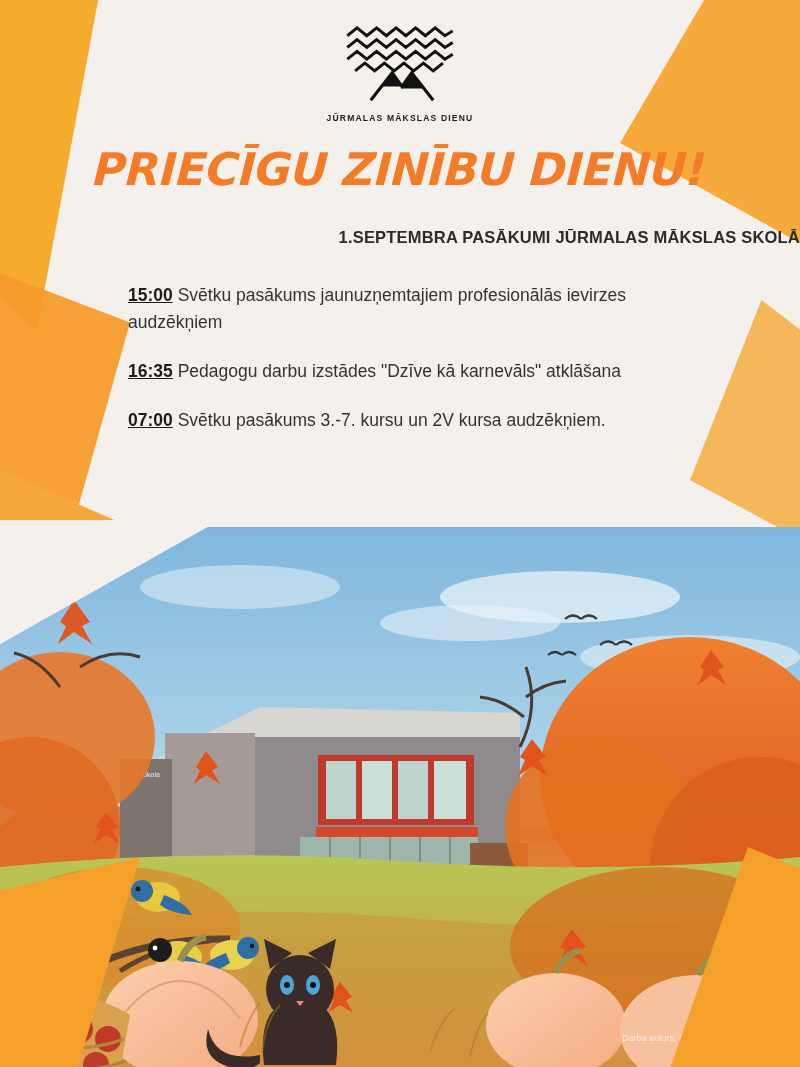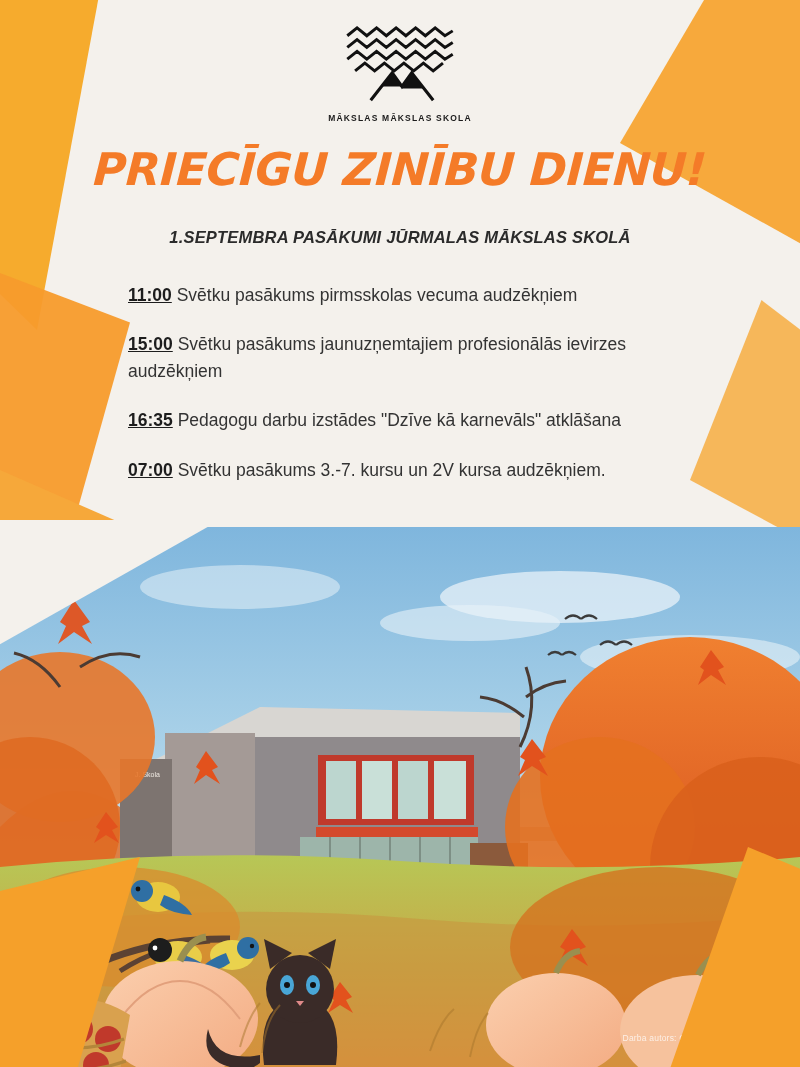--- a/index.html
+++ b/index.html
@@ -116,27 +116,26 @@
     color: #f47b28;
     font-family: "DejaVu Sans", sans-serif;
     font-style: italic;
     z-index: 8;
     transform: skewX(-3deg);
   }
   .subhead {
     position: absolute;
     top: 228px;
     left: 0; right: 0;
-    text-align: center;
+    text-align: right;
     font-size: 16.5px;
     font-weight: bold;
     color: #2b2b2b;
     letter-spacing: .2px;
     z-index: 8;
-    font-style: italic;
   }
 
   
   .schedule {
     position: absolute;
     top: 282px;
     left: 128px;
     width: 580px;
     z-index: 8;
   }
@@ -194,31 +193,27 @@
         <polyline points="14,46 24,38 34,46 44,38 54,46 64,38 74,46 84,38 94,46 104,38"></polyline>
       </g>
       <g fill="none" stroke="#111" stroke-width="3.2" stroke-linejoin="miter">
         <polyline points="30,76 52,48 62,62 72,48 94,76"></polyline>
       </g>
       <g fill="#111">
         <polygon points="52,48 62,62 42,62"></polygon>
         <polygon points="72,48 84,64 62,64"></polygon>
       </g>
     </svg>
-    <div class="logo-text">MĀKSLAS MĀKSLAS SKOLA</div>
+    <div class="logo-text">JŪRMALAS MĀKSLAS DIENU</div>
   </div>
 
   <div class="headline">PRIECĪGU ZINĪBU DIENU!</div>
   <div class="subhead">1.SEPTEMBRA PASĀKUMI JŪRMALAS MĀKSLAS SKOLĀ</div>
 
   <div class="schedule">
-    <div class="sched-row">
-      <span class="sched-time">11:00</span>
-      <span class="sched-desc">Svētku pasākums pirmsskolas vecuma audzēkņiem</span>
-    </div>
     <div class="sched-row">
       <span class="sched-time">15:00</span>
       <span class="sched-desc">Svētku pasākums jaunuzņemtajiem profesionālās ievirzes audzēkņiem</span>
     </div>
     <div class="sched-row">
       <span class="sched-time">16:35</span>
       <span class="sched-desc">Pedagogu darbu izstādes "Dzīve kā karnevāls" atklāšana</span>
     </div>
     <div class="sched-row">
       <span class="sched-time">07:00</span>

